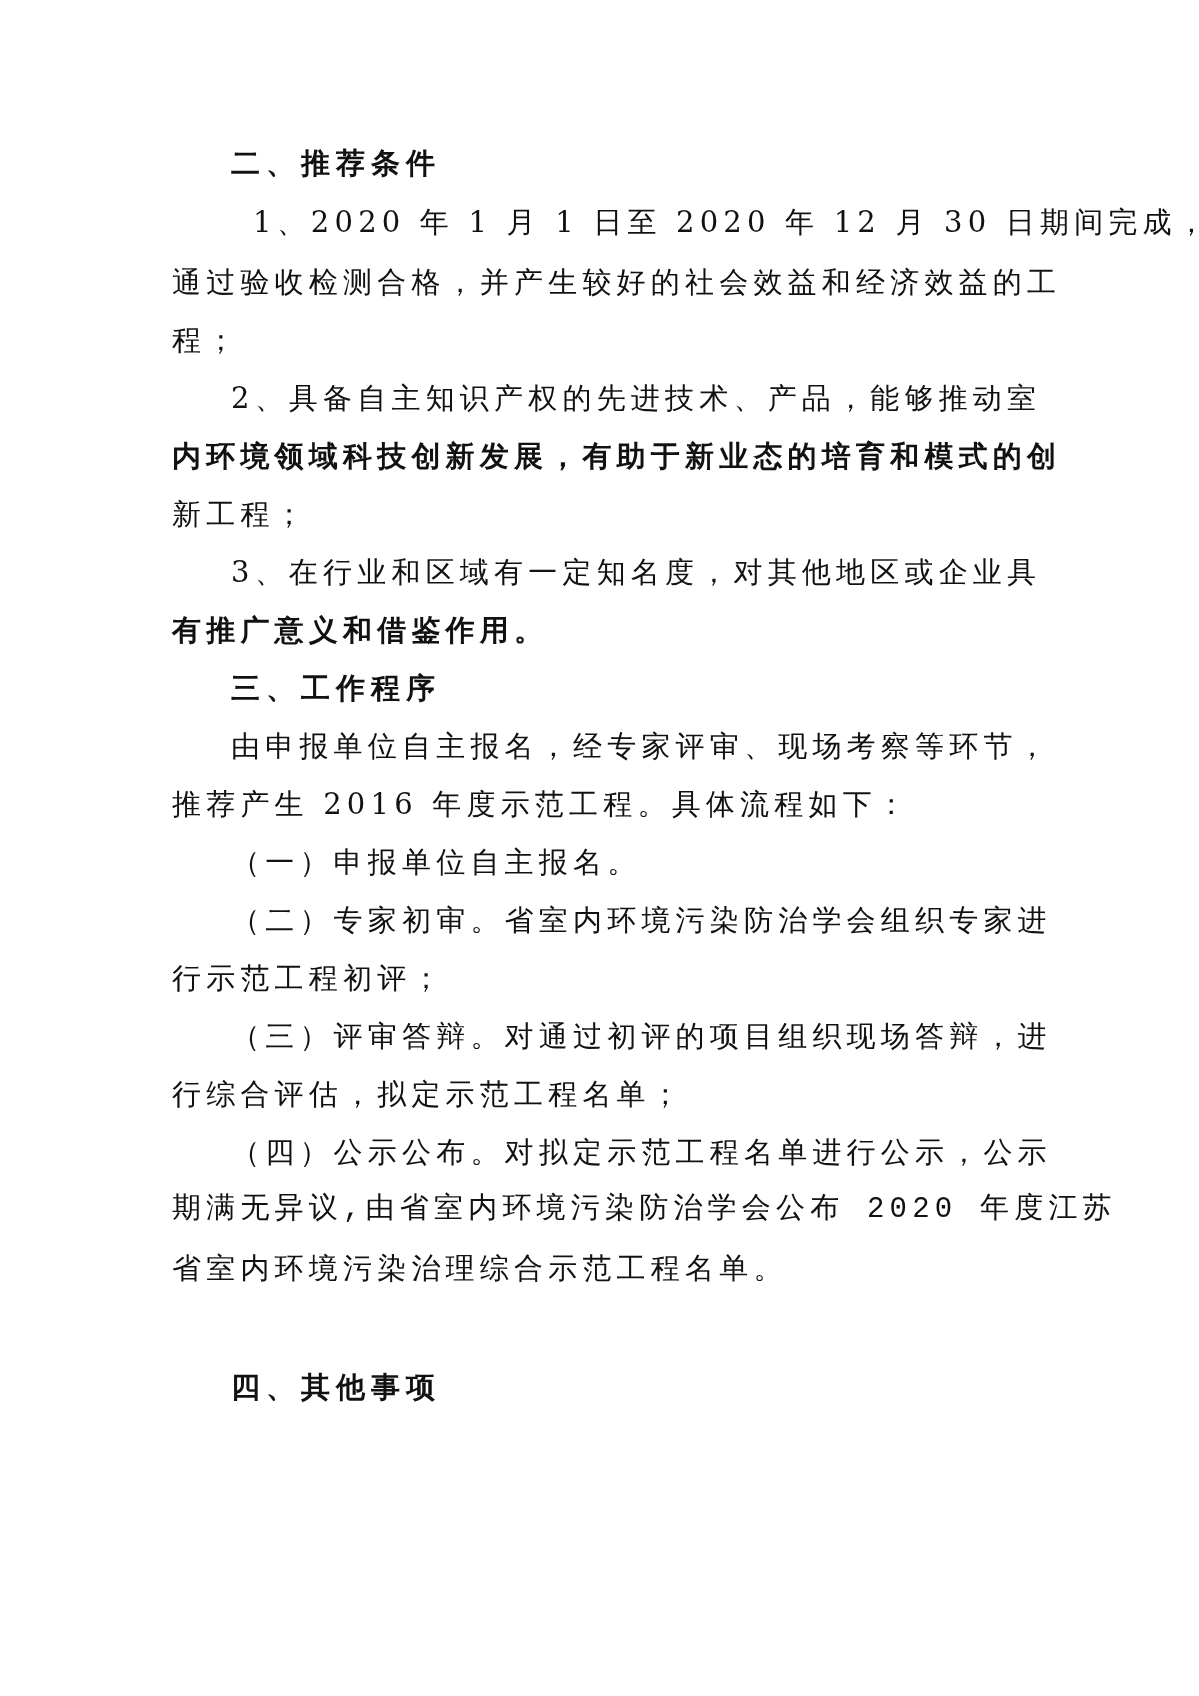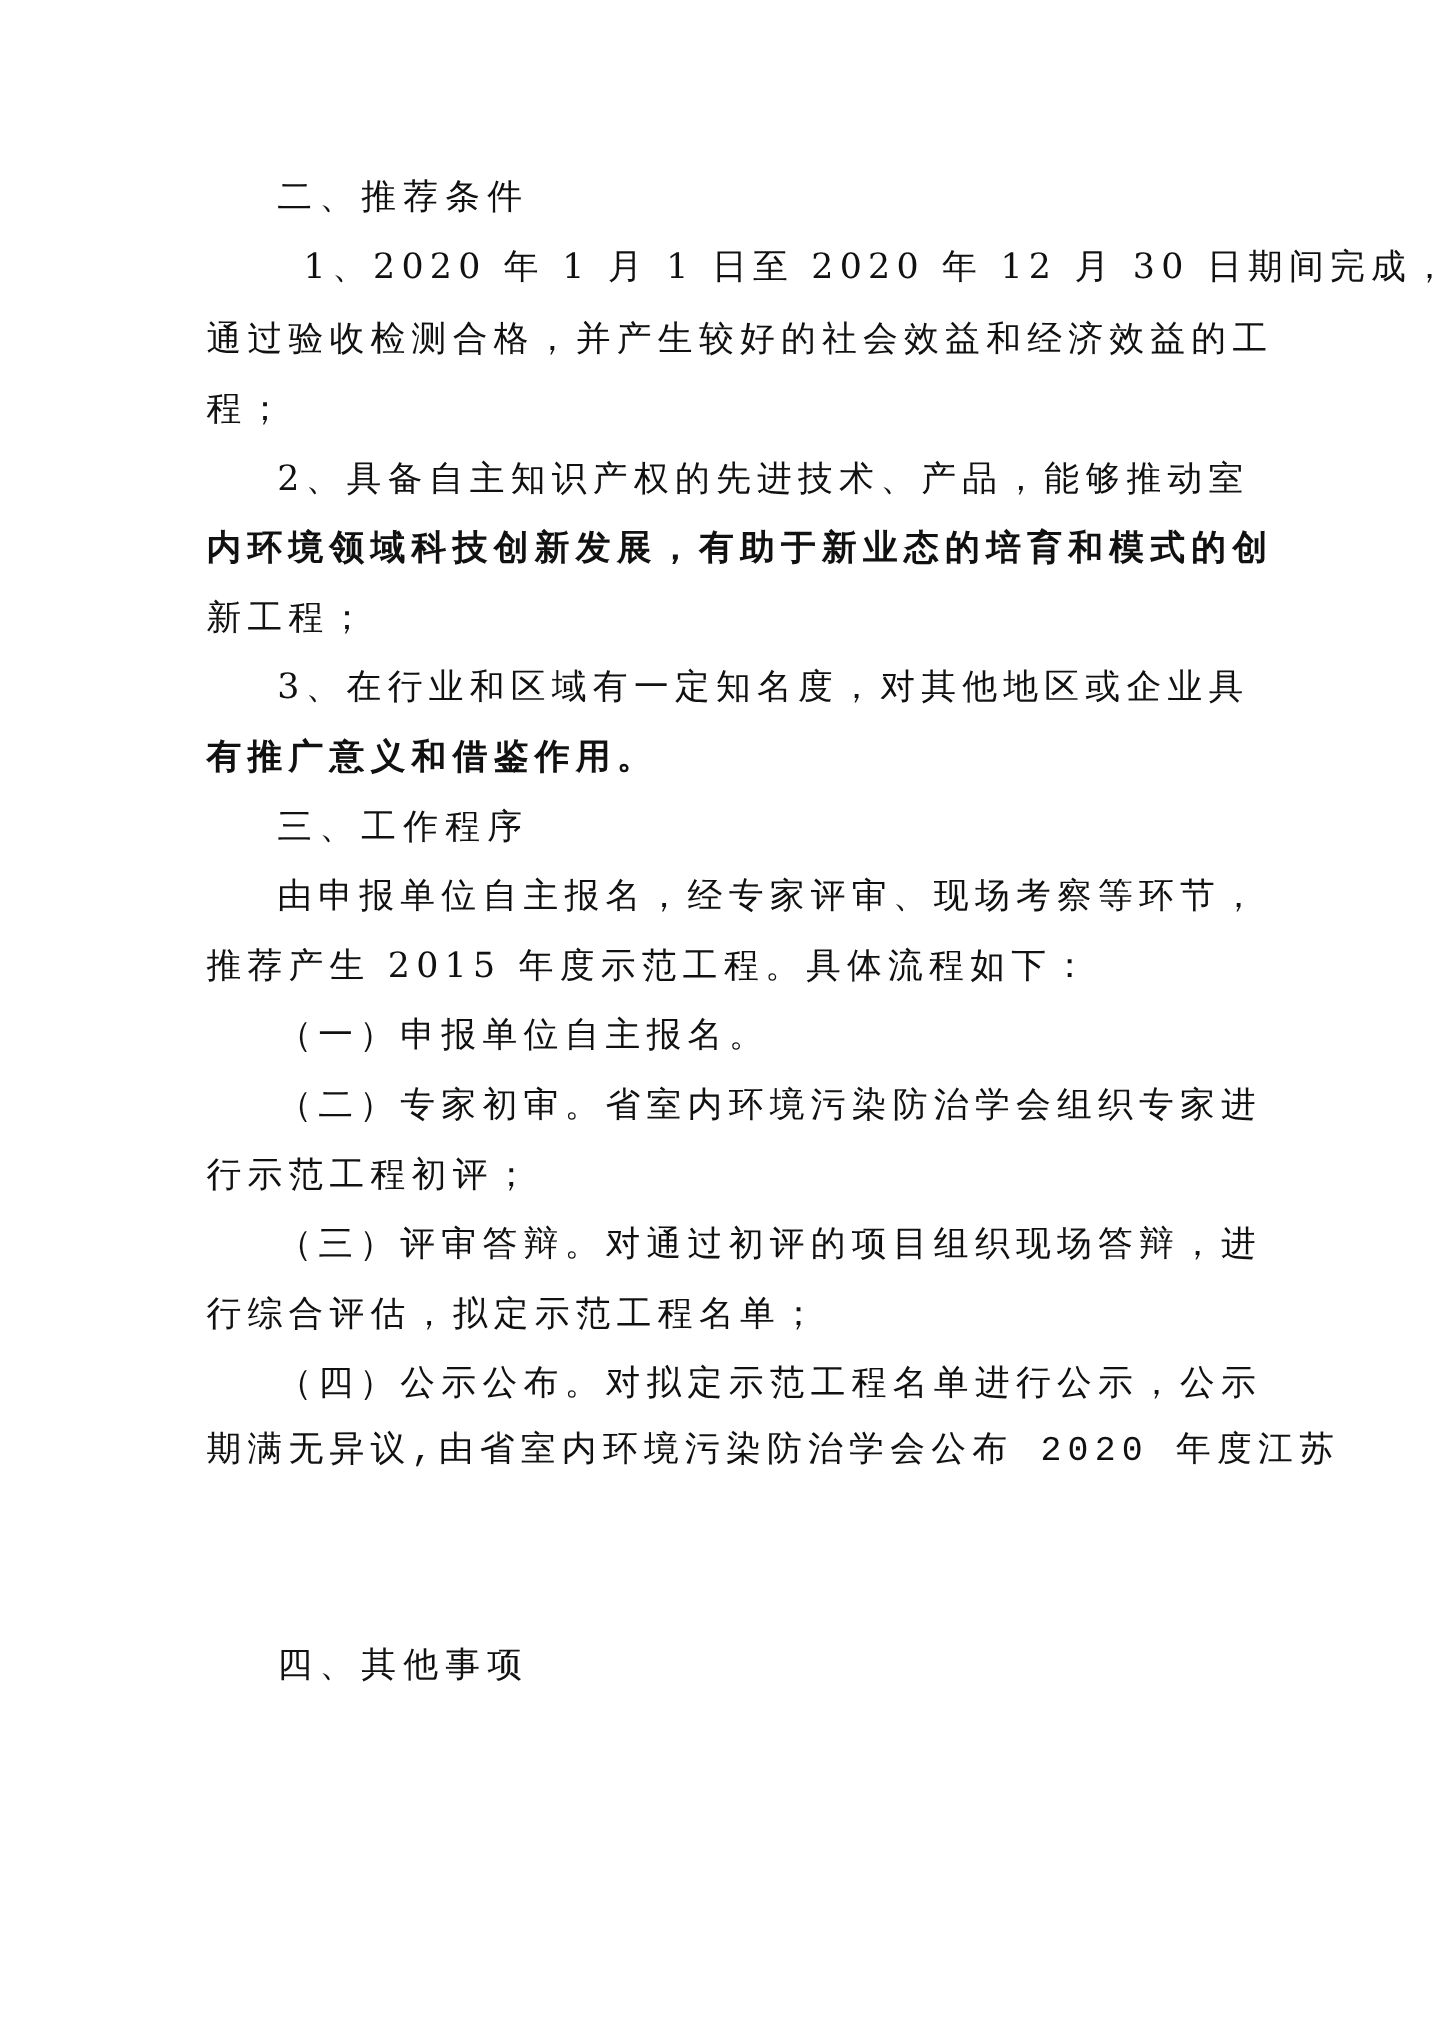--- a/index.html
+++ b/index.html
@@ -37,20 +37,21 @@
     .line.indent {
       left: 231px;
       width: 711px;
     }
     .line.last {
       text-align-last: left;
     }
     .line.heading {
       text-align-last: left;
       letter-spacing: 6px;
+      font-weight: bold;
     }
   </style>
 </head>
 <body>
 
 <div class="page">
 
   <div class="line indent heading" style="top:143px;">二、推荐条件</div>
 
   <div class="line indent" style="top:202px;margin-left:22px;">1、2020 年 1 月 1 日至 2020 年 12 月 30 日期间完成，</div>
@@ -60,28 +61,29 @@
   <div class="line indent" style="top:378px;">2、具备自主知识产权的先进技术、产品，能够推动室</div>
   <div class="line" style="top:436px;font-weight:bold;">内环境领域科技创新发展，有助于新业态的培育和模式的创</div>
   <div class="line last" style="top:494px;">新工程；</div>
 
   <div class="line indent" style="top:552px;">3、在行业和区域有一定知名度，对其他地区或企业具</div>
   <div class="line last" style="top:610px;font-weight:bold;">有推广意义和借鉴作用。</div>
 
   <div class="line indent heading" style="top:668px;">三、工作程序</div>
 
   <div class="line indent" style="top:726px;">由申报单位自主报名，经专家评审、现场考察等环节，</div>
-  <div class="line last" style="top:784px;">推荐产生 2015 年度示范工程。具体流程如下：</div>
+  <div class="line last" style="top:784px;">推荐产生 2016 年度示范工程。具体流程如下：</div>
 
   <div class="line indent last" style="top:842px;">（一）申报单位自主报名。</div>
 
   <div class="line indent" style="top:900px;">（二）专家初审。省室内环境污染防治学会组织专家进</div>
   <div class="line last" style="top:958px;">行示范工程初评；</div>
 
   <div class="line indent" style="top:1016px;">（三）评审答辩。对通过初评的项目组织现场答辩，进</div>
   <div class="line last" style="top:1074px;">行综合评估，拟定示范工程名单；</div>
 
   <div class="line indent" style="top:1132px;">（四）公示公布。对拟定示范工程名单进行公示，公示</div>
   <div class="line" style="top:1190px;font-family:Liberation Mono, monospace;">期满无异议,由省室内环境污染防治学会公布 2020 年度江苏</div>
+  <div class="line last" style="top:1248px;">省室内环境污染治理综合示范工程名单。</div>
 
   <div class="line indent heading" style="top:1367px;">四、其他事项</div>
 
 </div>
 
 </body></html>

